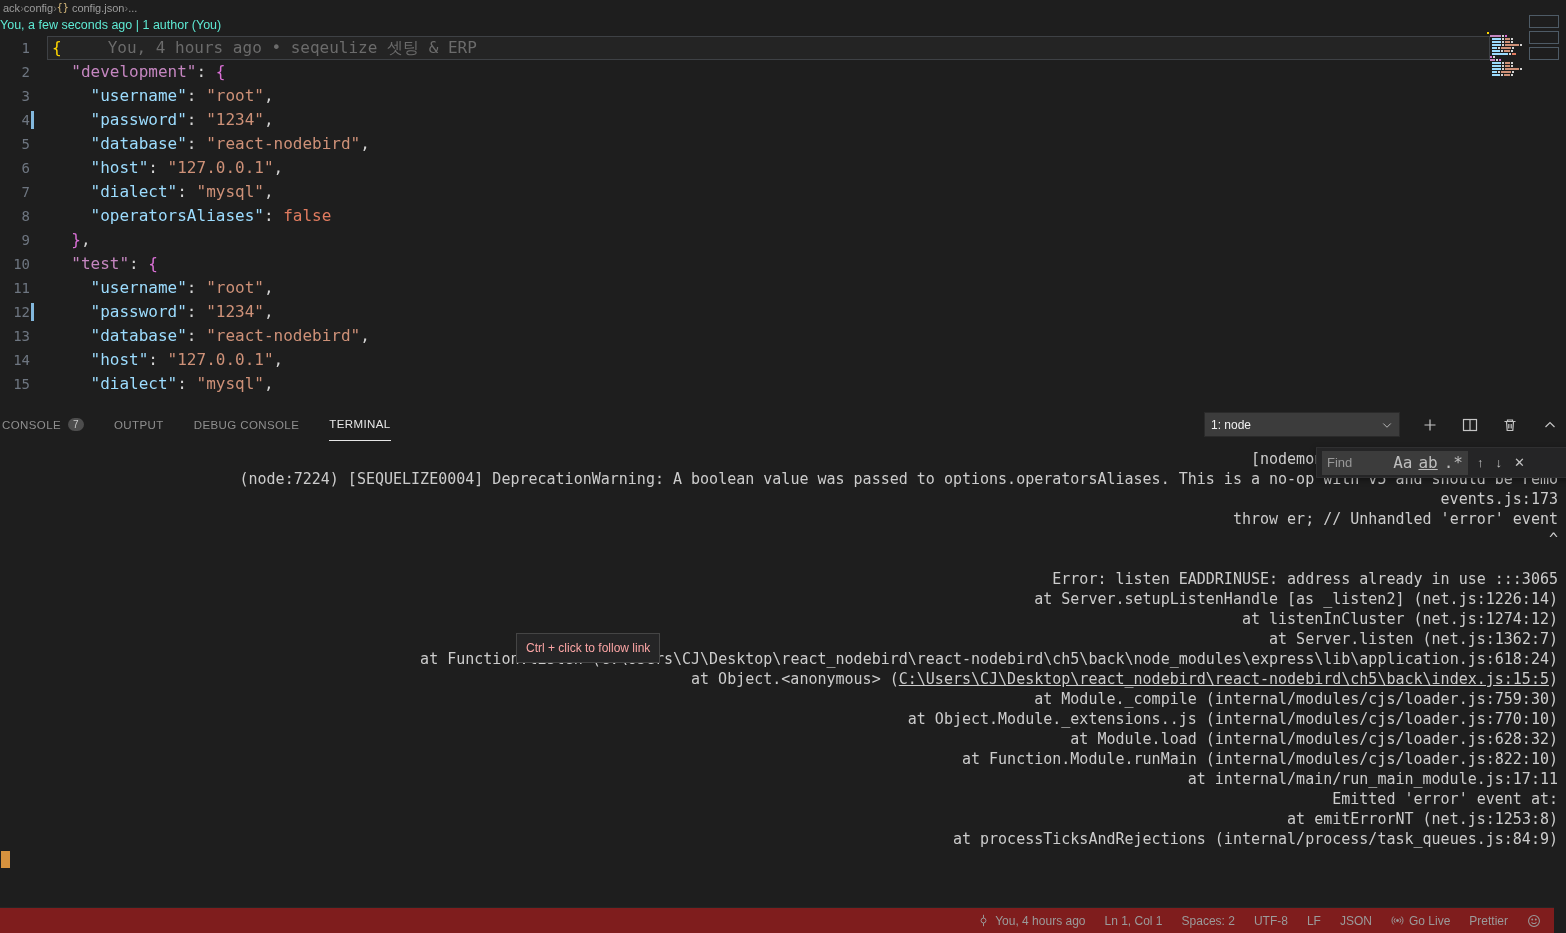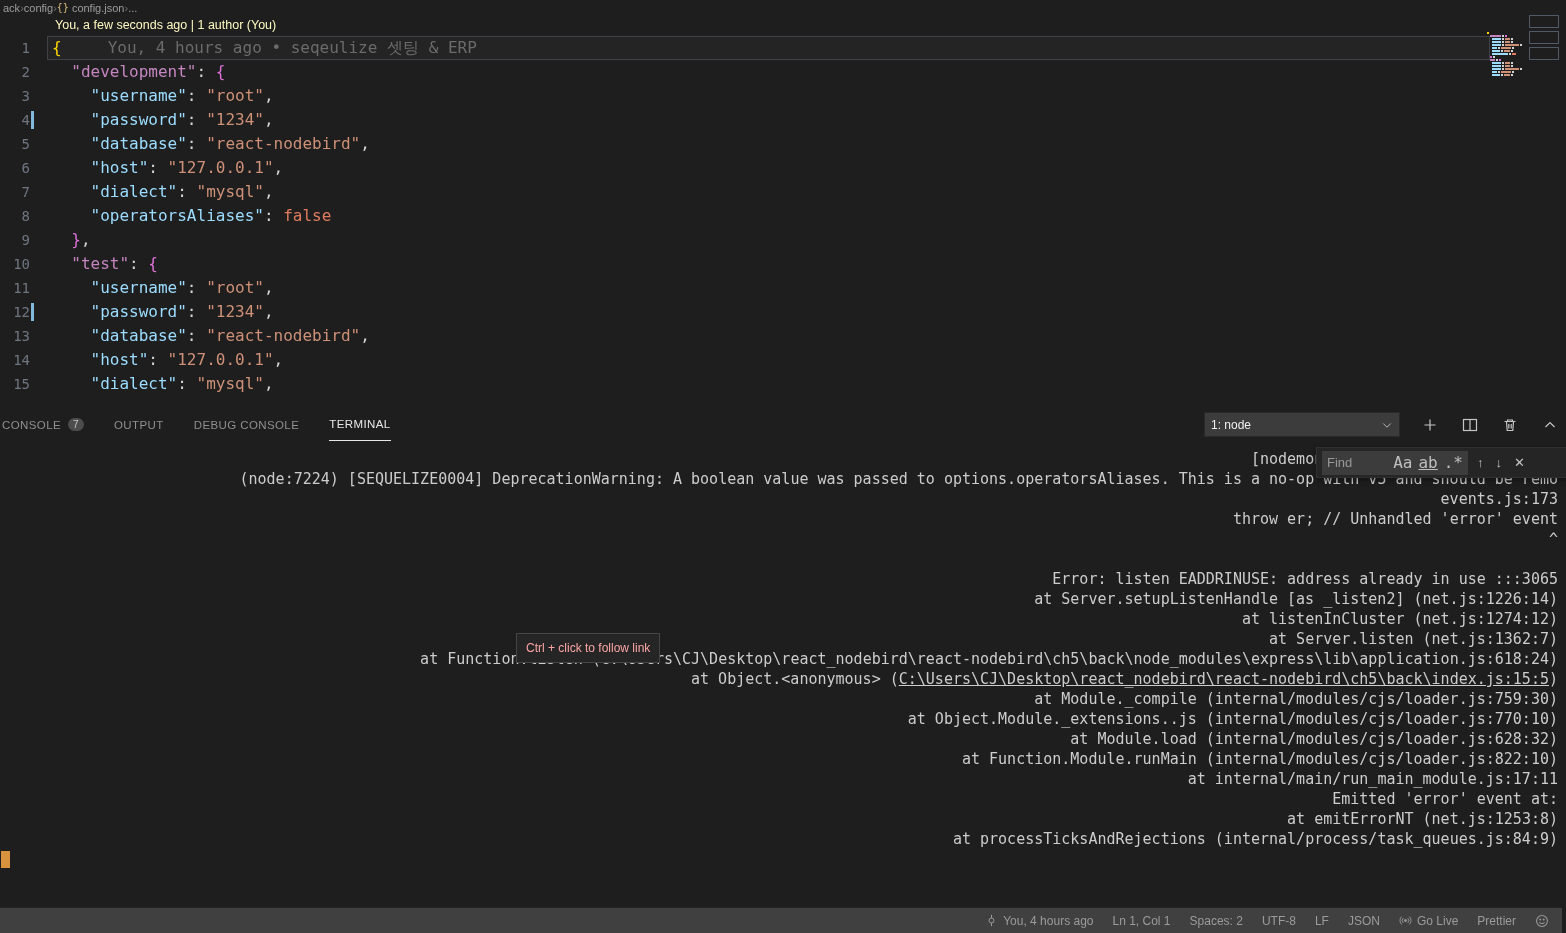--- a/index.html
+++ b/index.html
@@ -12,21 +12,21 @@
   svg { fill:none; stroke:currentColor; stroke-width:1.2; }
 
   
   .breadcrumb-bar { position:absolute; top:0; left:0; right:0; height:15px; display:flex; align-items:center; padding-left:3px; font-size:11px; color:#9d9d9d; }
   .bc-sep { color:#6f6f6f; }
   .bc-item { display:flex; align-items:center; cursor:default; }
   .bc-icon { color:#d7ba7d; font-size:10px; margin-right:3px; font-family:"DejaVu Sans Mono", monospace; }
 
   
   .editor { position:absolute; top:15px; left:0; right:0; height:393px; }
-  .codelens { height:21px; line-height:21px; padding-left:55px; font-size:12.5px; color:#fef9c3; }
+  .codelens { height:21px; line-height:21px; font-size:12.5px; color:#5eead4; }
   .code-line { position:relative; height:24px; display:flex; font-family:"DejaVu Sans Mono", monospace; font-size:16px; line-height:24px; }
   .line-num { width:30px; flex:none; text-align:right; color:#6e7681; font-size:14px; }
   .gutter-marker { position:absolute; left:31px; top:3px; width:3px; height:18px; background:#83b8dd; }
   .line-content { margin-left:22px; white-space:pre; color:#d4d4d4; }
   .code-line.current::before { content:""; position:absolute; left:47px; right:76px; top:0; height:22px; border:1px solid #3e4145; background:rgba(130,130,130,0.07); }
   .code-line.current .line-content { position:relative; z-index:1; }
   .blame { color:#6b6b6b; margin-left:46px; }
 
   
   .minimap { position:absolute; left:1487px; top:17px; width:38px; }
@@ -55,21 +55,21 @@
 
   
   .terminal { position:absolute; top:441px; left:0; right:0; bottom:26px; padding:8px 8px 0 1px; font-family:"DejaVu Sans Mono", monospace; font-size:15px; line-height:20px; color:#cccccc; overflow:hidden;text-align:right; }
   .t-line { white-space:pre; height:20px; }
   .t-underline { text-decoration:underline; cursor:pointer; }
   .terminal-cursor { width:9px; height:17px; background:#d7923e; margin-top:2px; }
 
   .tooltip { position:absolute; left:516px; top:633px; height:30px; background:#252526; border:1px solid #454545; color:#fca5a5; font-size:12px; display:flex; align-items:center; padding:0 9px; z-index:8; }
 
   
-  .status-bar { position:absolute; left:0; right:4px; bottom:0; height:26px; background:#404040; border-top:1px solid #252525; display:flex; align-items:center; justify-content:flex-end; padding:0 13px; font-size:12px; color:#9b9b9b; }
+  .status-bar { position:absolute; left:0; right:12px; bottom:0; height:26px; background:#7f1d1d; border-top:1px solid #252525; display:flex; align-items:center; justify-content:flex-end; padding:0 13px; font-size:12px; color:#9b9b9b; }
   .sb-row { display:flex; align-items:center; gap:19px; }
   .sb-item { display:flex; align-items:center; gap:5px; cursor:pointer; }
   .sb-icon { display:flex; align-items:center; }
 </style>
 </head>
 <body>
 
 <div class="breadcrumb-bar">
     <span class="bc-item">
       <span>ack</span>

